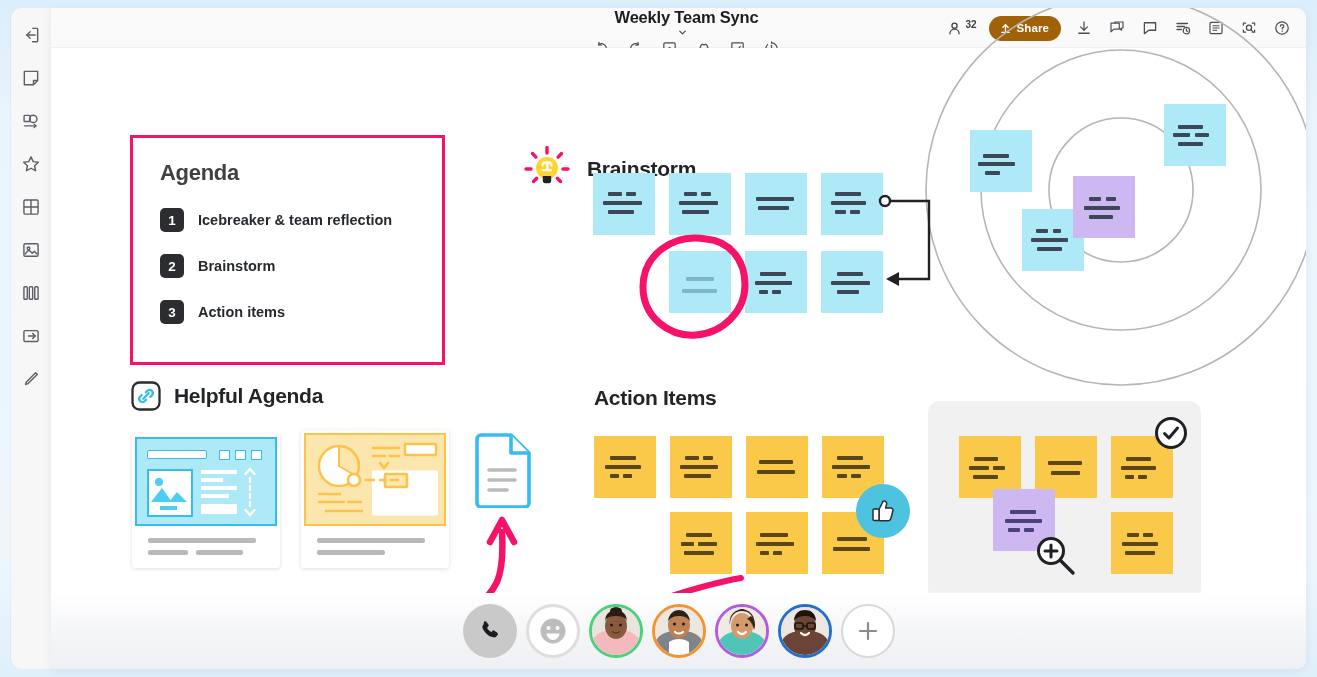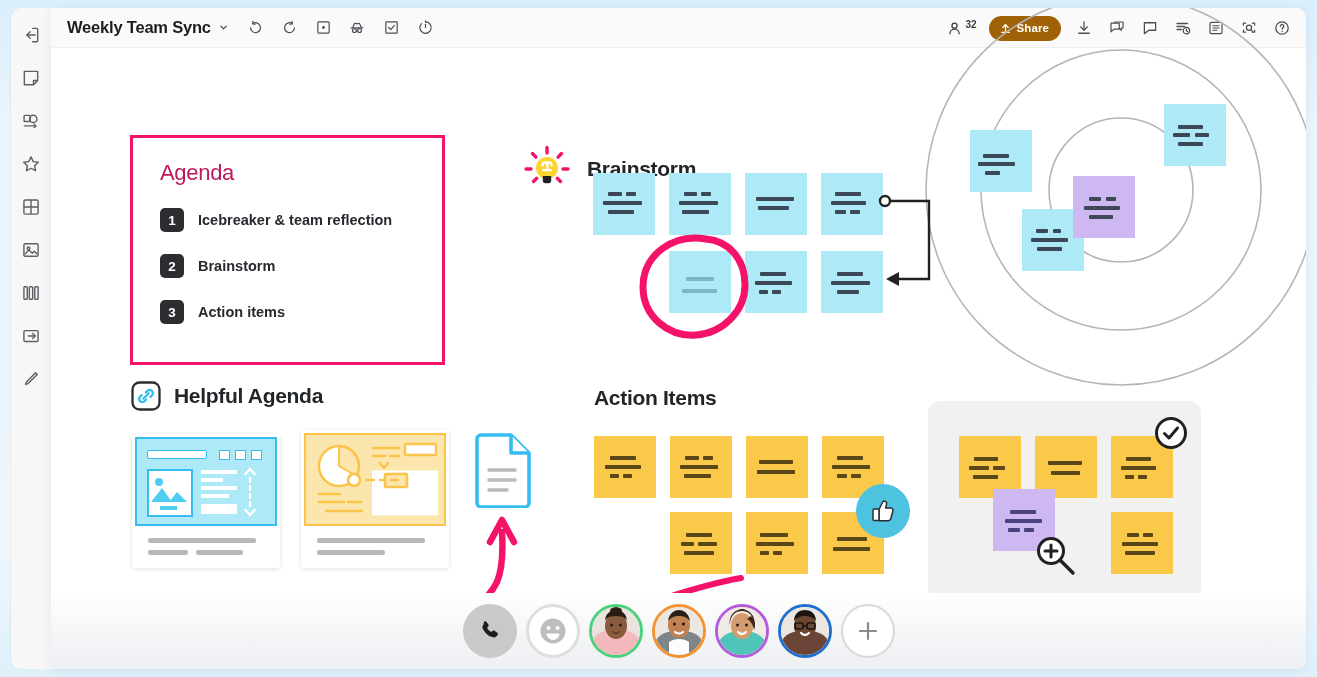--- a/index.html
+++ b/index.html
@@ -41,21 +41,21 @@
     overflow: hidden;
     box-shadow: 0 2px 10px rgba(40,60,90,0.08);
   }
 
   
   .topbar {
     position: relative;
     height: 40px; width: 100%;
     background: #fafafa;
     border-bottom: 1px solid #f0f0f0;
-    display: flex; align-items: center;
+    display: flex; align-items: center; flex-direction: column;
   }
   .doc-title {
     font-size: 16.5px; font-weight: bold; color: #1b1d21;
     margin-left: 16px; letter-spacing: -0.2px; cursor: pointer;
   }
   .title-caret { margin-left: 7px; color: #40454b; display:flex; align-items:center; cursor:pointer; }
   .tb-group { display: flex; align-items: center; gap: 13px; margin-left: 16px; }
   .tb-ico {
     width: 21px; height: 21px; display: flex; align-items: center; justify-content: center;
     color: #4a4f55; cursor: pointer;
@@ -77,21 +77,21 @@
   
   .canvas { position: relative; width: 100%; height: 621px; background: #fff; }
   .abs { position: absolute; }
 
   
   .agenda {
     left: 79px; top: 87px; width: 315px; height: 230px;
     border: 3px solid #f5136a; background: #fff;
   }
   .agenda-title {
-    color: #be185d; font-size: 22px; font-weight: normal;
+    color: #404040; font-size: 22px; font-weight: bold;
     margin: 22px 0 0 27px; letter-spacing: -.3px;
   }
   .agenda-row { display: flex; align-items: center; margin: 22px 0 0 27px; gap: 14px; }
   .agenda-num {
     width: 24px; height: 24px; border-radius: 5px;
     background: #2b2d30; color: #fff;
     font-size: 13.5px; font-weight: bold;
     display: flex; align-items: center; justify-content: center;
   }
   .agenda-label { font-size: 14.5px; color: #262a2e; font-weight: 700; }

